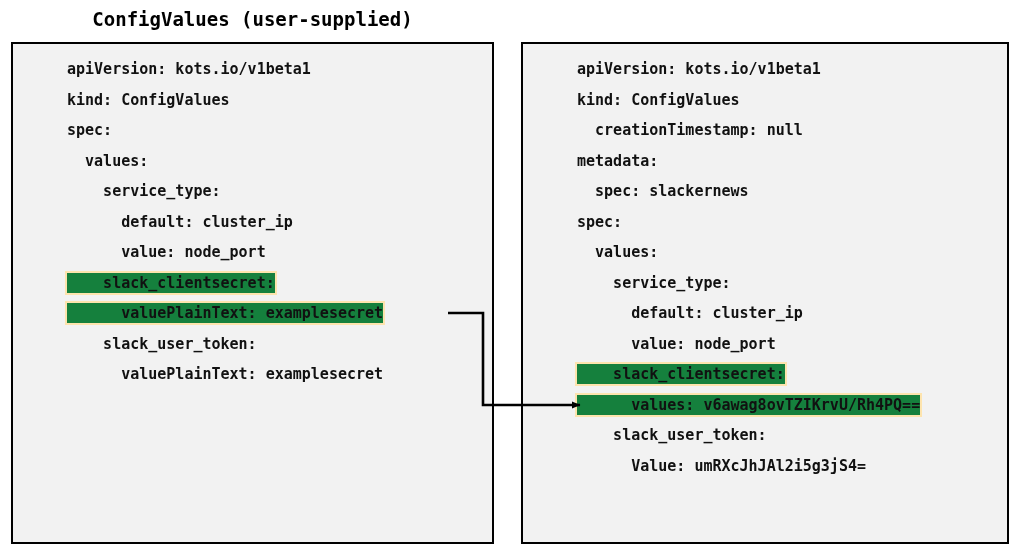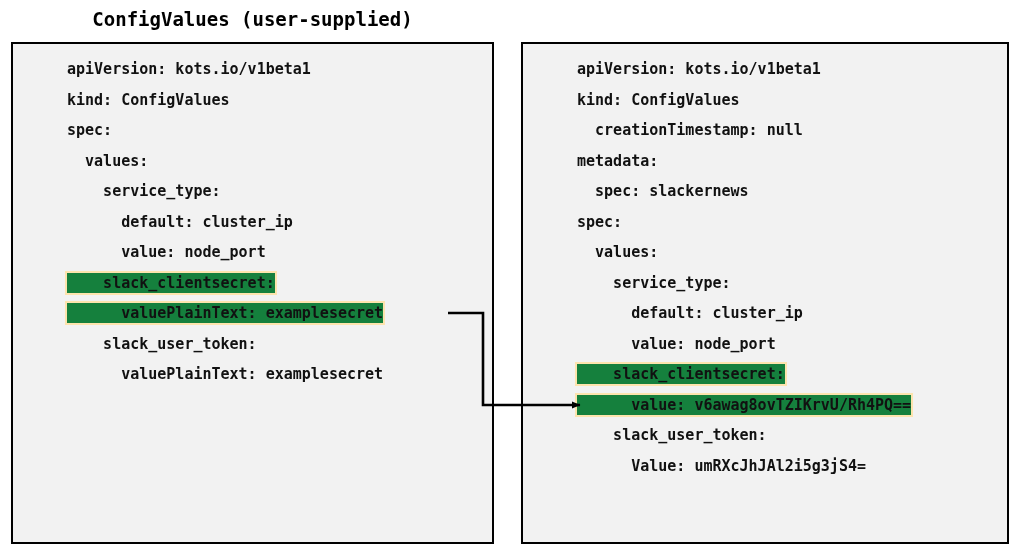--- a/index.html
+++ b/index.html
@@ -107,21 +107,21 @@
         <div class="code-line"><span class="txt">kind: ConfigValues</span></div>
         <div class="code-line"><span class="txt">  creationTimestamp: null</span></div>
         <div class="code-line"><span class="txt">metadata:</span></div>
         <div class="code-line"><span class="txt">  spec: slackernews</span></div>
         <div class="code-line"><span class="txt">spec:</span></div>
         <div class="code-line"><span class="txt">  values:</span></div>
         <div class="code-line"><span class="txt">    service_type:</span></div>
         <div class="code-line"><span class="txt">      default: cluster_ip</span></div>
         <div class="code-line"><span class="txt">      value: node_port</span></div>
         <div class="code-line hl"><span class="txt">    slack_clientsecret:</span></div>
-        <div class="code-line hl"><span class="txt">      value: v6awag8ovTZIKrvU/Rh4PQ==</span></div>
+        <div class="code-line hl"><span class="txt">      values: v6awag8ovTZIKrvU/Rh4PQ==</span></div>
         <div class="code-line"><span class="txt">    slack_user_token:</span></div>
         <div class="code-line"><span class="txt">      Value: umRXcJhJAl2i5g3jS4=</span></div>
       </div>
   </div>
 
   <svg id="connector" viewBox="0 0 1019 559">
     <defs>
       <marker id="arrowhead" markerWidth="9" markerHeight="8" refX="8.5" refY="4" orient="auto" markerUnits="userSpaceOnUse">
         <path d="M0,0.3 L9,4 L0,7.7 Z" fill="#000000"></path>
       </marker>

